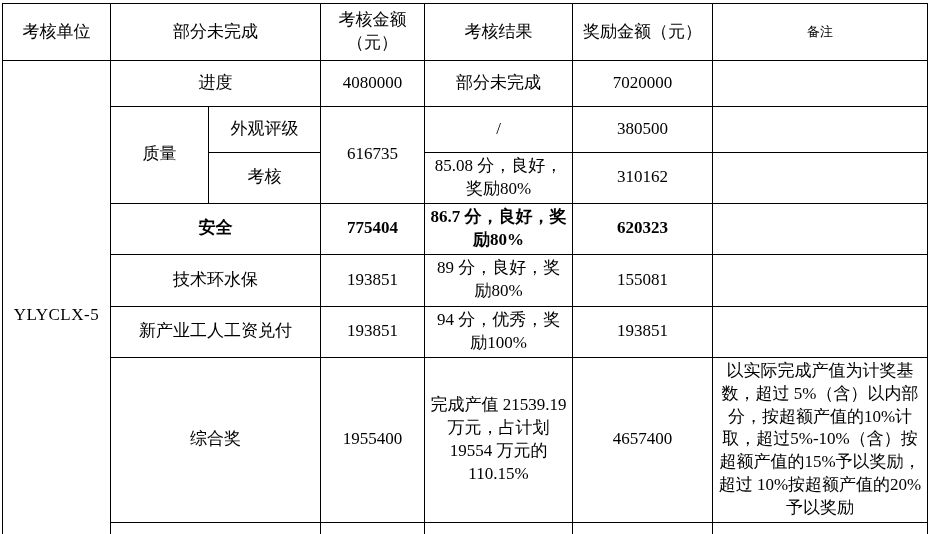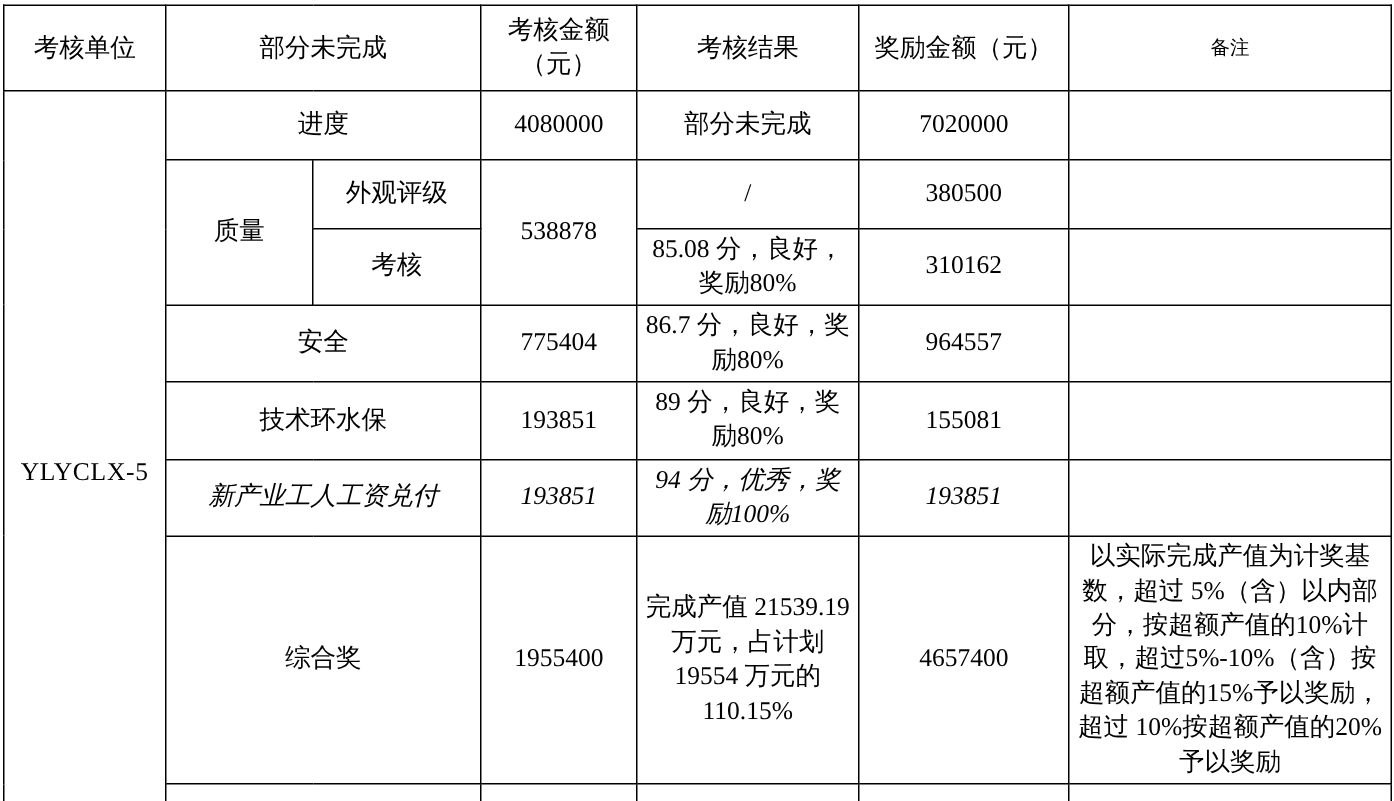--- a/index.html
+++ b/index.html
@@ -73,23 +73,23 @@
     line-height: 1.6;
     text-align: justify;
     text-align-last: center;
     padding: 4px 8px;
     margin-left: 10px;
   }
   td.blank { }
   .r1 { height: 46px; }
   .r2 { height: 46px; }
   .r3 { height: 50px; font-family: Liberation Serif, serif; }
-  .r4 { height: 48px; }
+  .r4 { height: 48px; font-weight: bold; }
   .r5 { height: 52px; padding-left: 34px; }
-  .r6 { height: 50px; font-style: italic; }
+  .r6 { height: 50px; }
   .r7 { height: 128px; }
   .r8 { height: 48px; }
   .slash { font-size: 17px; }
 </style>
 </head>
 <body>
 
 <div id="sheet">
   <table class="assess">
     <colgroup>
@@ -117,38 +117,38 @@
         <td class="item" colspan="2">进度</td>
         <td class="num">4080000</td>
         <td class="result">部分未完成</td>
         <td class="num">7020000</td>
         <td class="blank"></td>
       </tr>
 
       <tr class="r2">
         <td class="item" rowspan="2">质量</td>
         <td class="item">外观评级</td>
-        <td class="num" rowspan="2">538878</td>
+        <td class="num" rowspan="2">616735</td>
         <td class="slash">/</td>
         <td class="num">380500</td>
         <td class="blank"></td>
       </tr>
 
       <tr class="r3">
         <td class="item">考核</td>
         <td class="result">85.08 分，良好，奖励80%</td>
         <td class="num">310162</td>
         <td class="blank"></td>
       </tr>
 
       <tr class="r4">
         <td class="item" colspan="2">安全</td>
         <td class="num">775404</td>
         <td class="result">86.7 分，良好，奖励80%</td>
-        <td class="num">964557</td>
+        <td class="num">620323</td>
         <td class="blank"></td>
       </tr>
 
       <tr class="r5">
         <td class="item" colspan="2">技术环水保</td>
         <td class="num">193851</td>
         <td class="result">89 分，良好，奖励80%</td>
         <td class="num">155081</td>
         <td class="blank"></td>
       </tr>

